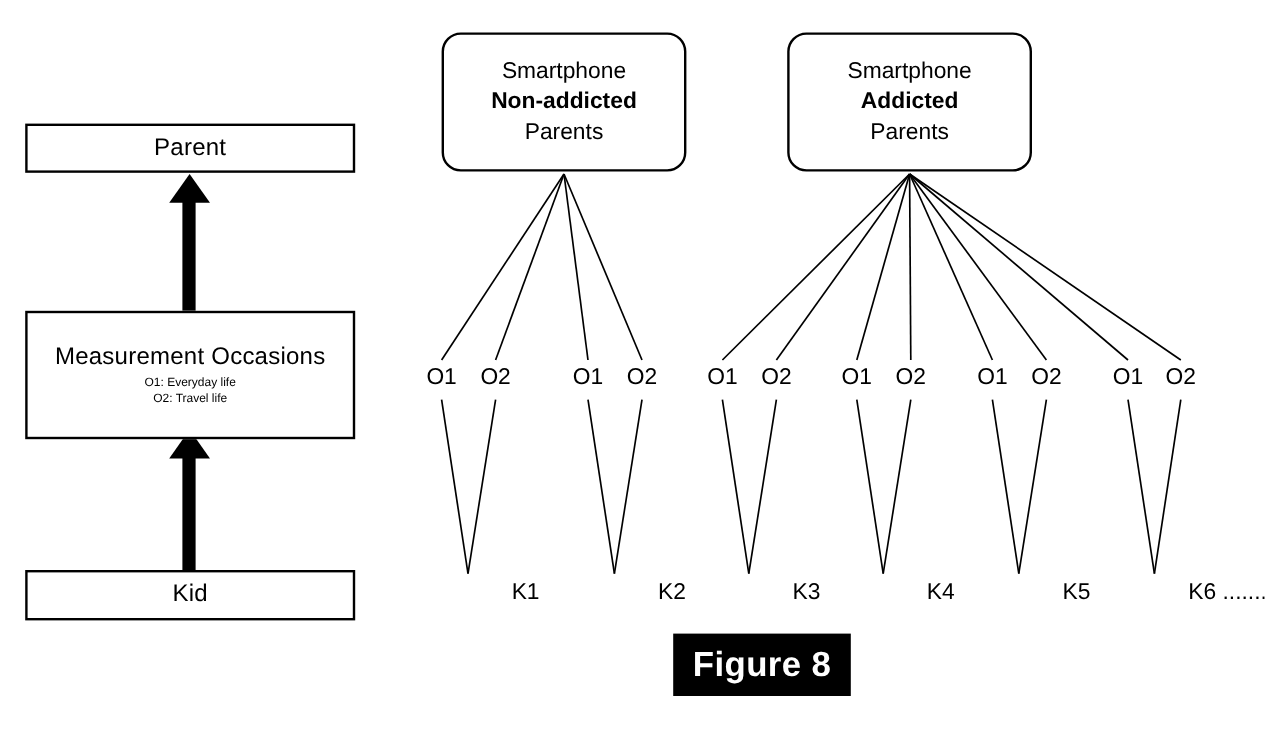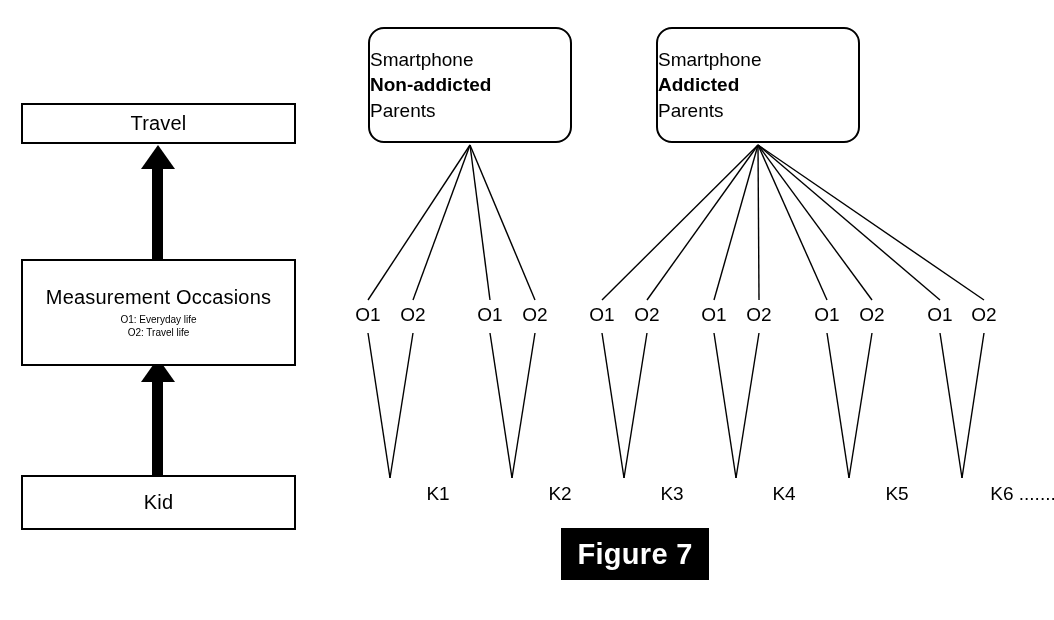--- a/index.html
+++ b/index.html
@@ -42,33 +42,33 @@
     letter-spacing: 0.2px;
     white-space: nowrap;
   }
   .rect-sub {
     font-size: 10px;
     line-height: 1.3;
     white-space: nowrap;
   }
   #box-parent   { left: 21px;  top: 103px; width: 275px; height: 41px; }
   #box-measure  { left: 21px;  top: 259px; width: 275px; height: 107px; }
-  #box-kid      { left: 21px;  top: 475px; width: 275px; height: 55px; }
+  #box-kid      { left: 21px;  top: 475px; width: 275px; height: 42px; }
   #box-measure .rect-title { margin-bottom: 3px; }
 
   
   .round-box {
     position: absolute;
     box-sizing: border-box;
     border: 2px solid #000000;
     border-radius: 16px;
     background: #ffffff;
     display: flex;
     flex-direction: column;
-    align-items: flex-start;
+    align-items: center;
     justify-content: center;
     text-align: center;
     line-height: 1.33;
   }
   .round-box .ln {
     font-size: 19px;
     white-space: nowrap;
   }
   .round-box .ln.bold { font-weight: bold; }
   #group-nonaddicted { left: 368px; top: 27px; width: 204px; height: 116px; }
@@ -144,21 +144,21 @@
       <rect x="152" y="376" width="11" height="99"></rect>
       <polygon points="141,382 158,358 175,382"></polygon>
     </g>
     <g fill="#000000">
       <rect x="152" y="163" width="11" height="96"></rect>
       <polygon points="141,169 158,145 175,169"></polygon>
     </g>
   </svg>
 
   <div class="rect-box" id="box-parent">
-    <div class="rect-title">Travel</div>
+    <div class="rect-title">Parent</div>
   </div>
 
   <div class="rect-box" id="box-measure">
     <div class="rect-title">Measurement Occasions</div>
     <div class="rect-sub">O1: Everyday life</div>
     <div class="rect-sub">O2: Travel life</div>
   </div>
 
   <div class="rect-box" id="box-kid">
     <div class="rect-title">Kid</div>
@@ -189,15 +189,15 @@
   <div class="leaf-label o-label" style="left:940px">O1</div>
   <div class="leaf-label o-label" style="left:984px">O2</div>
 
   <div class="leaf-label k-label" style="left:390px">K1</div>
   <div class="leaf-label k-label" style="left:512px">K2</div>
   <div class="leaf-label k-label" style="left:624px">K3</div>
   <div class="leaf-label k-label" style="left:736px">K4</div>
   <div class="leaf-label k-label" style="left:849px">K5</div>
   <div class="leaf-label k-label" style="left:975px">K6 .......</div>
 
-  <div id="figure-caption">Figure 7</div>
+  <div id="figure-caption">Figure 8</div>
 
 </div>
 
 </body></html>

